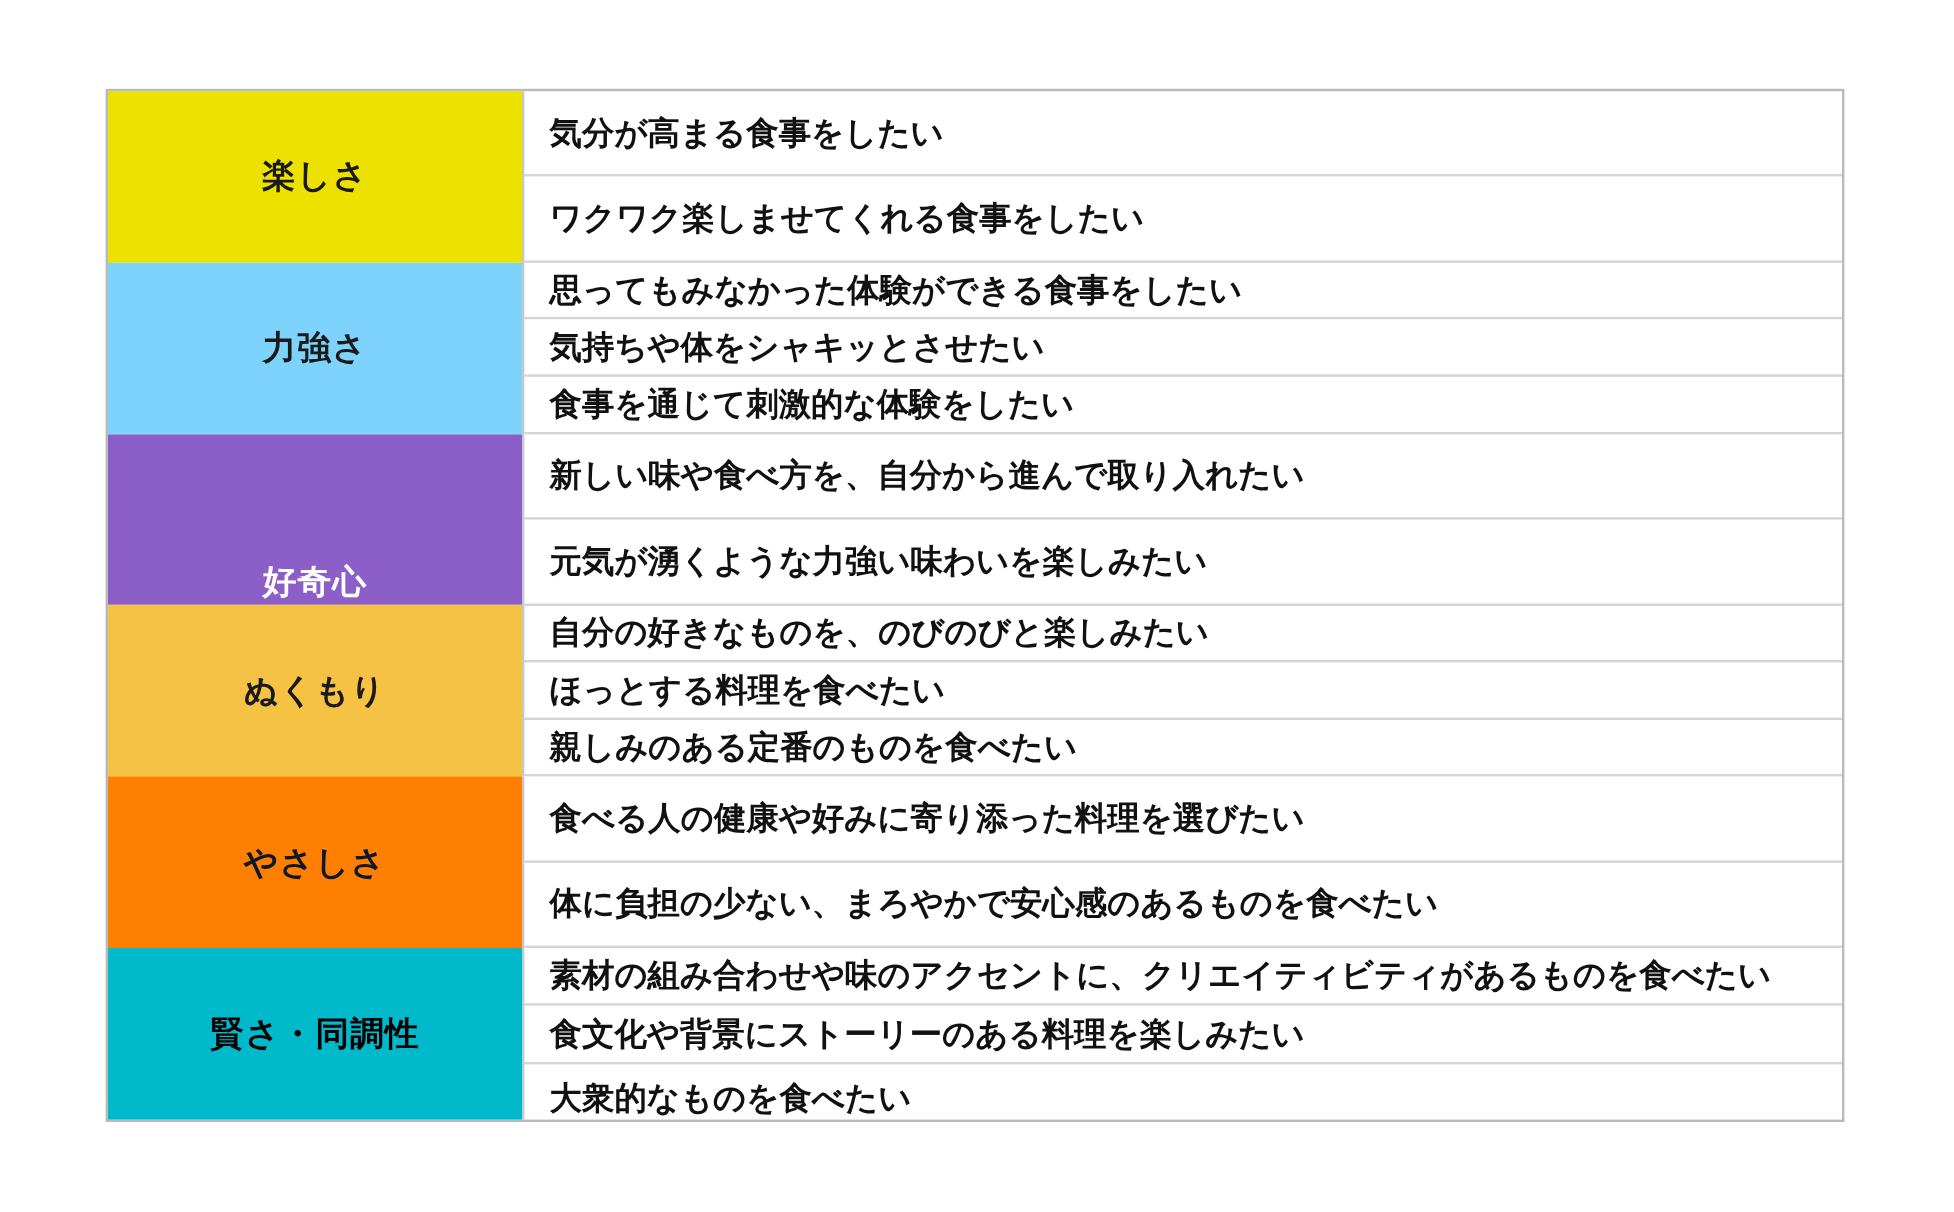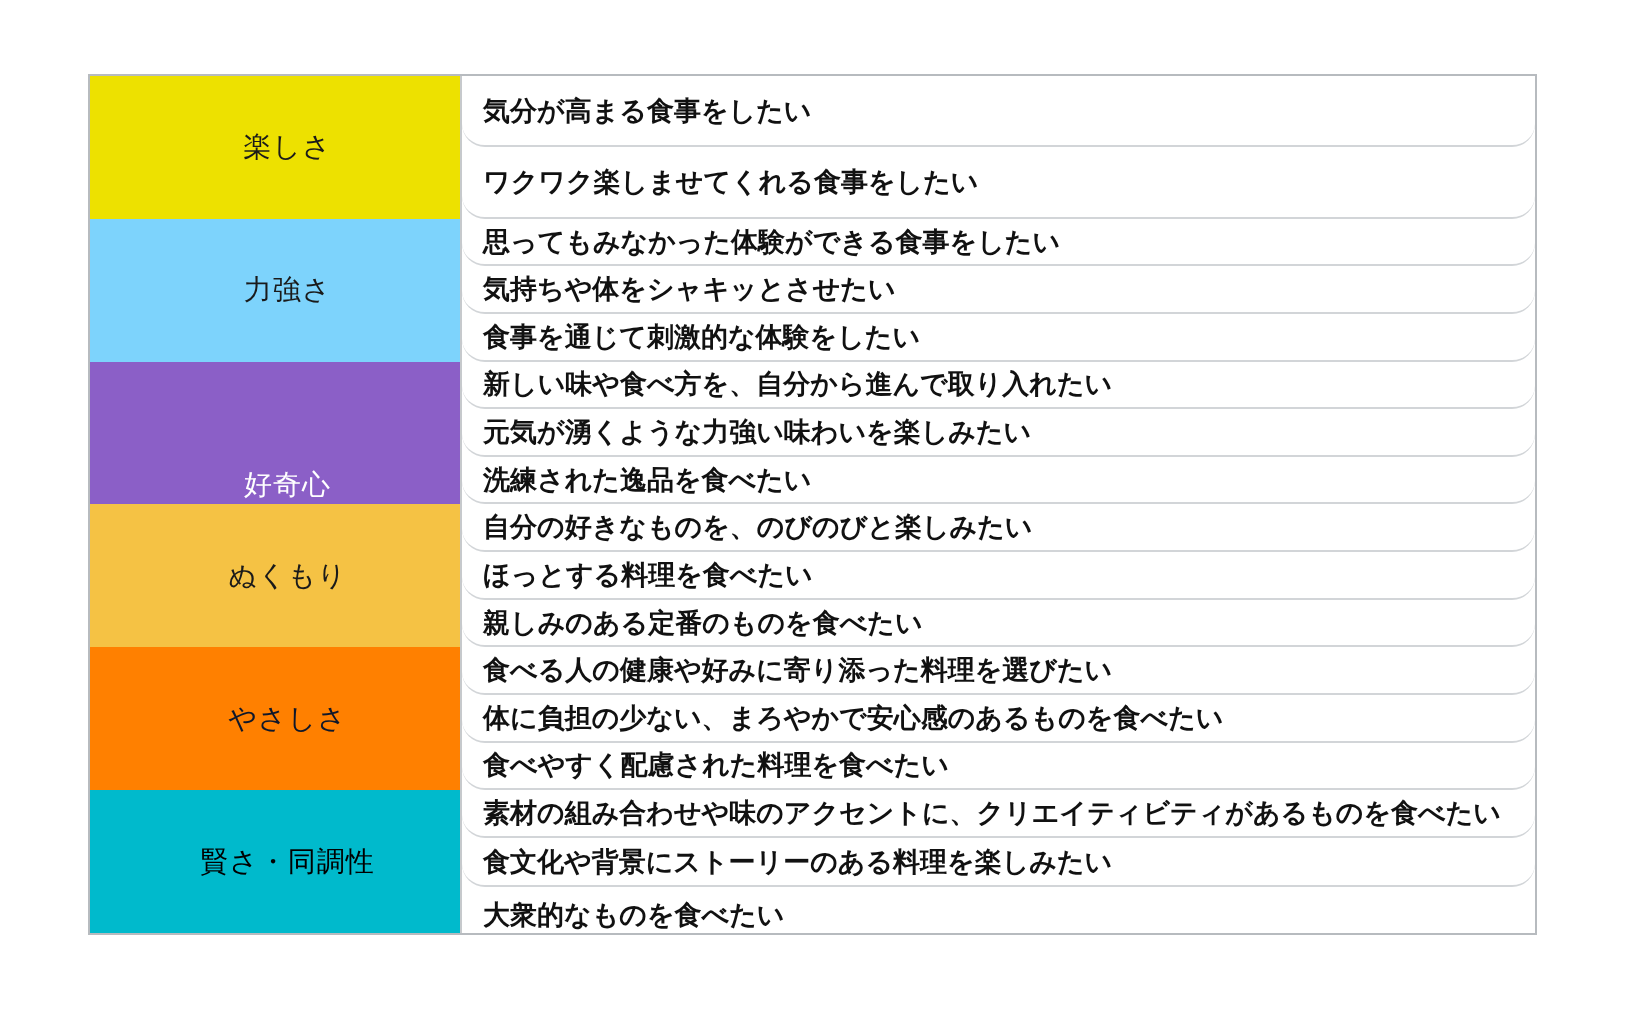--- a/index.html
+++ b/index.html
@@ -31,45 +31,43 @@
     flex: 1 1 0;
     display: flex;
     min-height: 0;
   }
   .label-cell {
     width: 345px;
     flex: none;
     display: flex;
     align-items: center;
     justify-content: center;
-    font-weight: normal;
+    font-weight: bold;
     font-size: 28px;
     letter-spacing: 1px;
-    padding-left: 25px;
   }
   .items {
     flex: 1 1 auto;
     display: flex;
     flex-direction: column;
     border-left: 2px solid #c6c9cc;
     min-width: 0;
   }
   .item {
     flex: 1 1 0;
     display: flex;
     align-items: center;
     box-sizing: border-box;
     padding-left: 21px;
     font-weight: bold;
     font-size: 27px;
     color: #111111;
     border-bottom: 2px solid #d2d5d8;
     white-space: nowrap;
     overflow: hidden;
-    border-radius: 23px;
   }
   .group:last-child .item:last-child {
     border-bottom: none;
     align-items: flex-end;
   }
 </style>
 </head>
 <body>
 
 <div class="page">
@@ -110,23 +108,20 @@
       <div class="label-cell" style="background-color: rgb(139, 95, 199); color: rgb(255, 255, 255); align-items: flex-end;">
         <span>好奇心</span>
       </div>
       <div class="items">
         <div class="item">
             <span>新しい味や食べ方を、自分から進んで取り入れたい</span>
           </div>
         <div class="item">
             <span>元気が湧くような力強い味わいを楽しみたい</span>
           </div>
-        <div class="item">
-            <span>洗練された逸品を食べたい</span>
-          </div>
       </div>
     </div>
 
     <div class="group">
       <div class="label-cell" style="background-color: rgb(245, 194, 68); color: rgb(26, 26, 26);">
         <span>ぬくもり</span>
       </div>
       <div class="items">
         <div class="item">
             <span>自分の好きなものを、のびのびと楽しみたい</span>
@@ -144,23 +139,20 @@
       <div class="label-cell" style="background-color: rgb(255, 128, 0); color: #0f172a;">
         <span>やさしさ</span>
       </div>
       <div class="items">
         <div class="item">
             <span>食べる人の健康や好みに寄り添った料理を選びたい</span>
           </div>
         <div class="item">
             <span>体に負担の少ない、まろやかで安心感のあるものを食べたい</span>
           </div>
-        <div class="item">
-            <span>食べやすく配慮された料理を食べたい</span>
-          </div>
       </div>
     </div>
 
     <div class="group">
       <div class="label-cell" style="background-color: rgb(0, 186, 204); color: #000000;">
         <span>賢さ・同調性</span>
       </div>
       <div class="items">
         <div class="item">
             <span>素材の組み合わせや味のアクセントに、クリエイティビティがあるものを食べたい</span>

